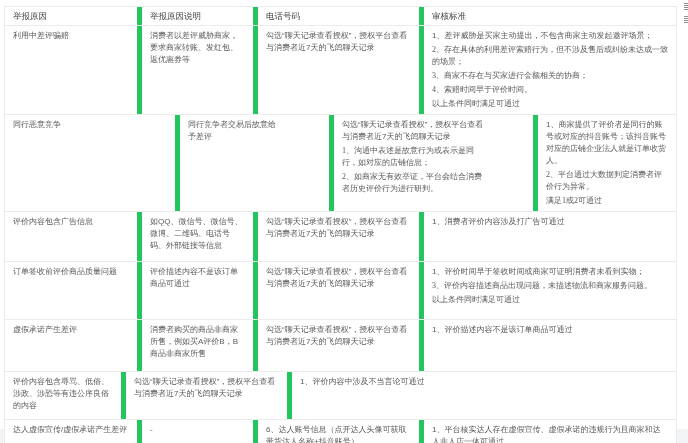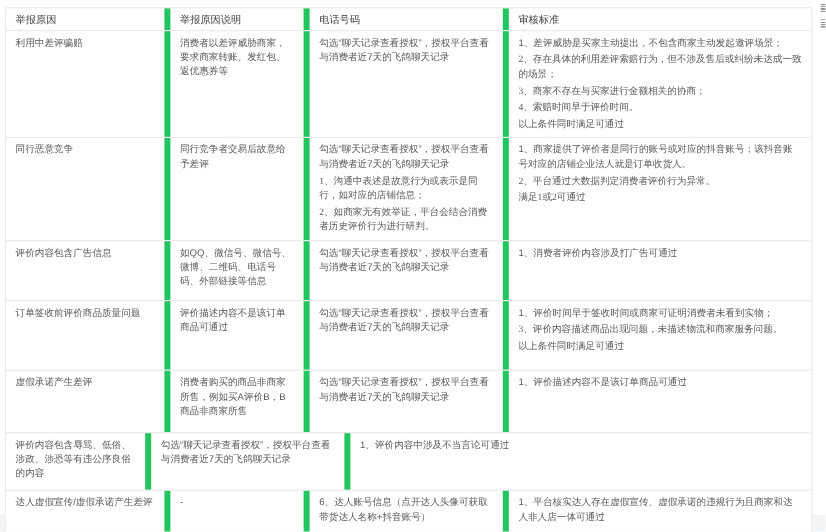--- a/index.html
+++ b/index.html
@@ -50,21 +50,21 @@
     color: #404040;
     font-size: 8.5px;
     padding-top: 3px; padding-bottom: 3px;
   }
 
   .line { margin: 0; }
   .line + .line { margin-top: 2px; font-family: Liberation Serif, serif; }
 
   
   .tbody .trow:nth-child(1) { min-height: 73px; }
-  .tbody .trow:nth-child(2) { min-height: 85px; }
+  .tbody .trow:nth-child(2) { min-height: 85px; gap: 38px; }
   .tbody .trow:nth-child(3) { min-height: 49px; }
   .tbody .trow:nth-child(4) { min-height: 57px; }
   .tbody .trow:nth-child(5) { min-height: 51px; }
   .tbody .trow:nth-child(6) { min-height: 47px; }
   .tbody .trow:nth-child(7) { min-height: 36px; }
 
   
   .frag {
     position: absolute; left: 684px;
     width: 4px; height: 7px;

